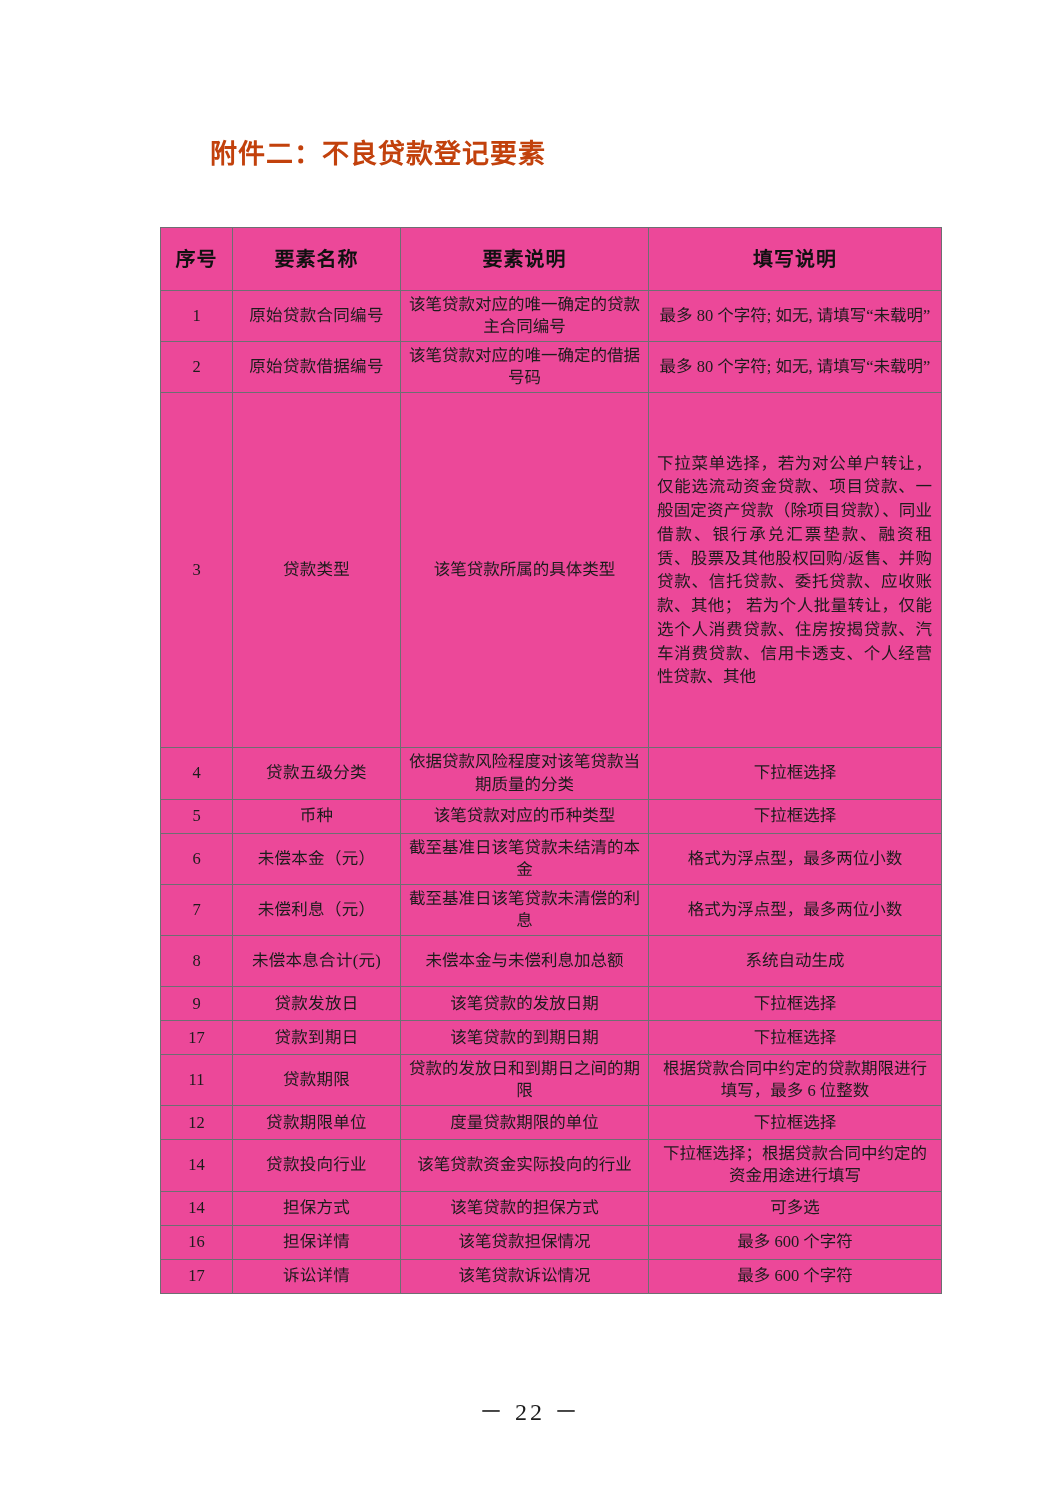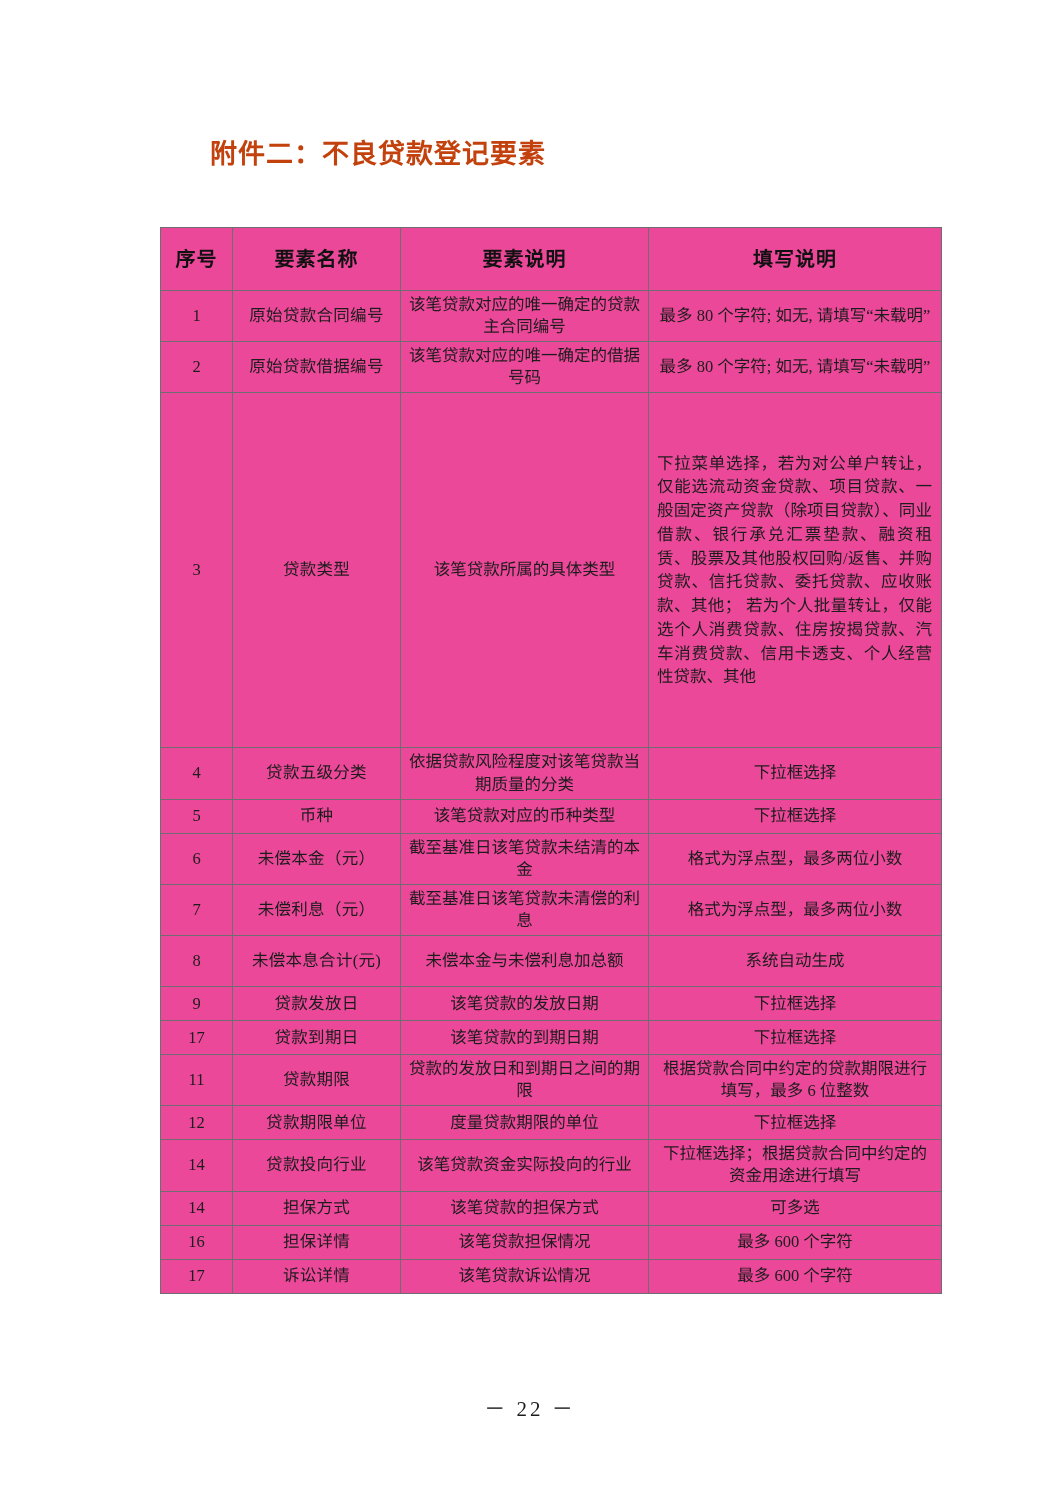--- a/index.html
+++ b/index.html
@@ -84,21 +84,21 @@
   tr.r-tall td { height: 44px; }
   tr.r-short td { height: 27px; }
   tr.r-huge td { height: 340px; }
 
   .page-number {
     position: absolute;
     left: 0;
     right: 0;
     top: 1392px;
     text-align: center;
-    font-size: 21px;
+    font-size: 24px;
     letter-spacing: 3px;
     color: #1c1c1c;
     font-family: "Liberation Serif", "DejaVu Serif", serif;
   }
 </style>
 </head>
 <body>
 
 <div class="page">
 

